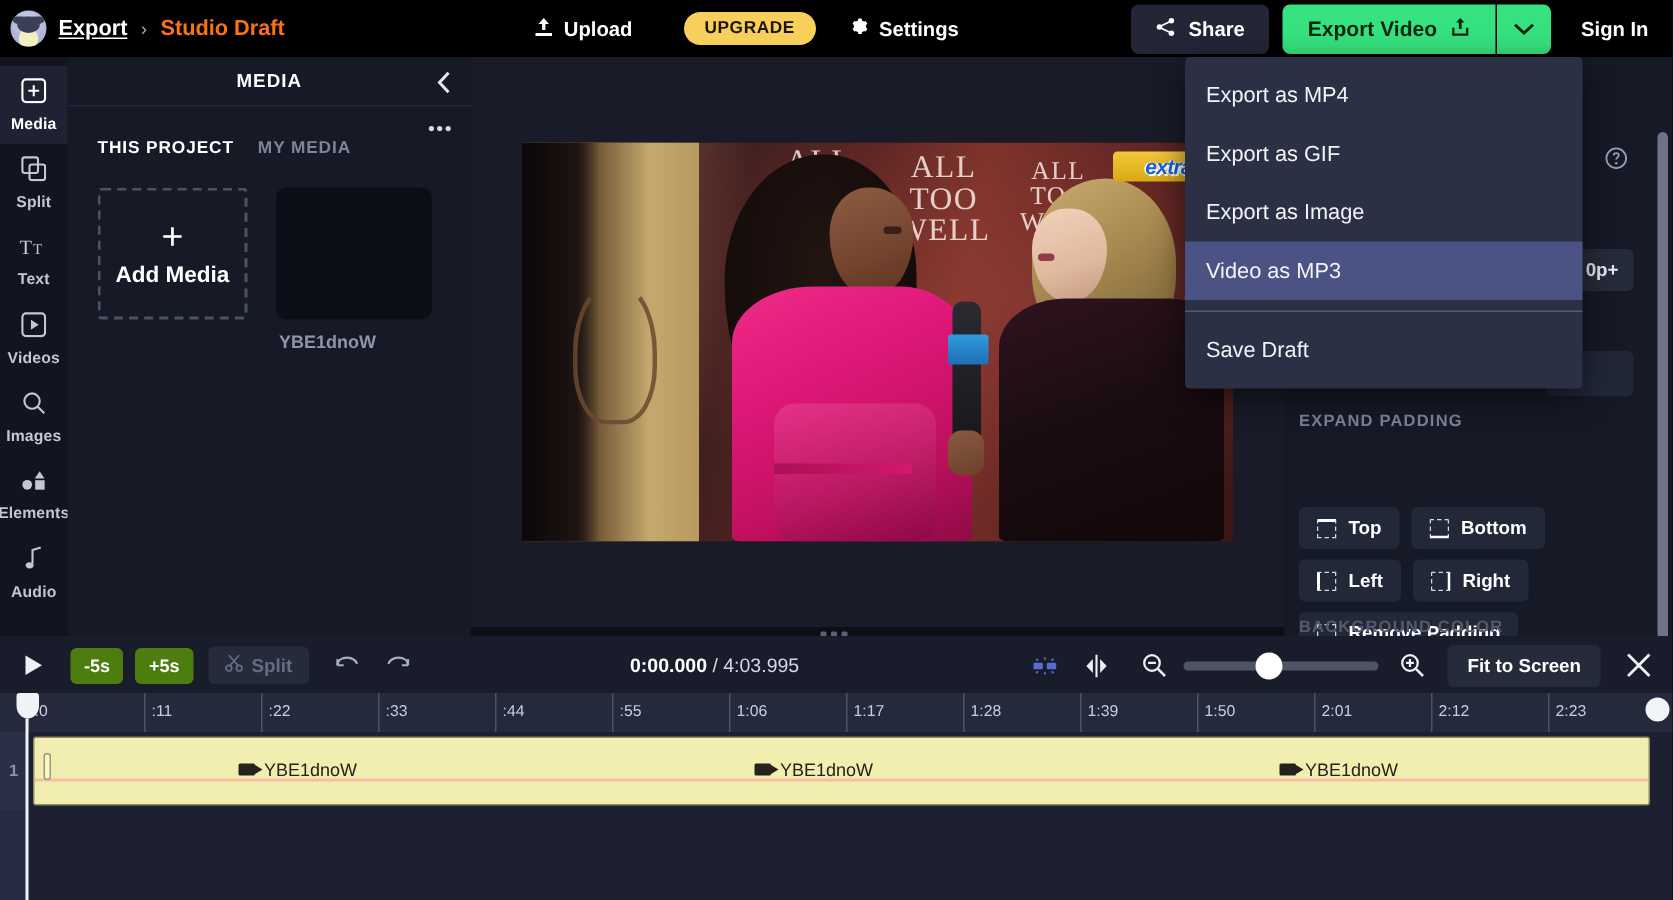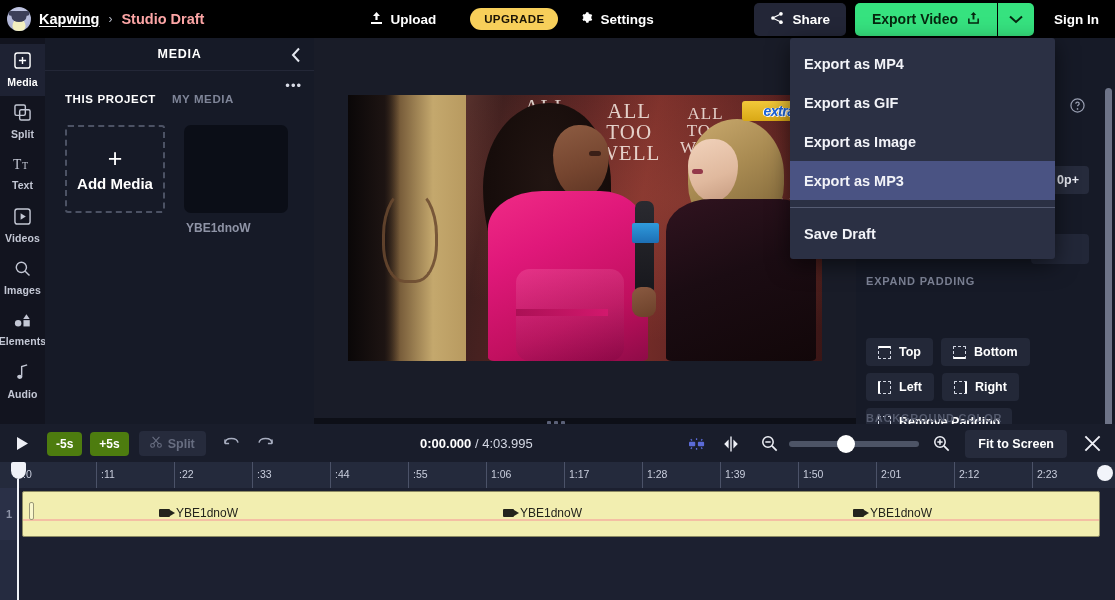--- a/index.html
+++ b/index.html
@@ -33,21 +33,21 @@
     content: ""; position: absolute; left: 50%; top: 16%; transform: translateX(-50%);
     width: 15px; height: 11px; border-radius: 40% 40% 50% 50%;
     background: #3c3f58;
     box-shadow: -6px -3px 0 -3px #3c3f58, 6px -3px 0 -3px #3c3f58;
   }
   .brand-link {
     font-size: 14.5px; font-weight: bold; color: #ffffff;
     text-decoration: underline; text-underline-offset: 2px; cursor: pointer;
   }
   .brand-sep { font-size: 12px; color: #b6bac6; padding: 0 1px; }
-  .brand-title { font-size: 14.5px; font-weight: bold; color: #fca5a5; }
+  .brand-title { font-size: 14.5px; font-weight: bold; color: #f97316; }
 
   .hdr-center { display: flex; align-items: center; gap: 0; margin-left: 154px; }
   .hdr-btn {
     display: flex; align-items: center; gap: 7px;
     padding: 6px 12px; border-radius: 5px;
     font-size: 13.5px; font-weight: bold; color: #ffffff;
     cursor: pointer; background: transparent; border: 0;
     font-family: "Liberation Sans", sans-serif;
   }
   .upgrade-btn {
@@ -84,21 +84,21 @@
 
   
   .export-menu {
     position: absolute; top: 38px; left: 790px; width: 265px;
     background: #2b3044; border-radius: 3px;
     box-shadow: 0 6px 22px rgba(0,0,0,.55);
     padding: 6px 0 6px 0; z-index: 40;
   }
   .menu-item {
     height: 39px; display: flex; align-items: center;
-    padding-left: 14px; font-size: 14.5px; font-weight: bold; color: #f2f3f8;
+    padding-left: 14px; font-size: 14.5px; font-weight: normal; color: #f2f3f8;
     cursor: pointer;
   }
   .menu-item.active { background: #4a5383; }
   .menu-divider { height: 1px; background: #555b72; margin: 7px 0 6px 0; }
 
   
   .rail {
     position: absolute; top: 38px; left: 0; width: 45px; height: 386px;
     background: #12141f;
     display: flex; flex-direction: column; align-items: center; padding-top: 6px;
@@ -353,21 +353,21 @@
   .tl-left-gutter { position: absolute; top: 26px; left: 0; width: 18px; height: 112px; background: #252b40; }
 </style>
 </head>
 <body>
 
 <div id="app">
 
   <div class="header">
     <div class="brand-wrap">
       <div class="avatar"></div>
-      <span class="brand-link">Kapwing</span>
+      <span class="brand-link">Export</span>
       <span class="brand-sep">›</span>
       <span class="brand-title">Studio Draft</span>
     </div>
 
     <div class="hdr-center">
       <button class="hdr-btn">
         <span>
           <svg width="13" height="14" viewBox="0 0 13 14">
               <path d="M6.5 1 L10 5 H7.6 V9 H5.4 V5 H3 Z" fill="#fff"></path>
               <rect x="1" y="11" width="11" height="2" fill="#fff"></rect>
@@ -583,21 +583,21 @@
     </div>
     <div class="props-scroll"></div>
   </div>
   <div class="section-label">EXPAND PADDING</div>
   <div class="bg-label">BACKGROUND COLOR</div>
 
   <div class="export-menu">
     <div class="menu-item">Export as MP4</div>
     <div class="menu-item">Export as GIF</div>
     <div class="menu-item">Export as Image</div>
-    <div class="menu-item active">Export as MP3</div>
+    <div class="menu-item active">Video as MP3</div>
     <div class="menu-divider"></div>
     <div class="menu-item">Save Draft</div>
   </div>
 
   <div class="transport">
     <button class="t-btn" style="margin-left:10px;width:24px;height:24px">
       <svg width="13" height="15" viewBox="0 0 13 15">
           <path d="M1 1 L12 7.5 L1 14 Z" fill="#eef0f6"></path>
         </svg>
     </button>

